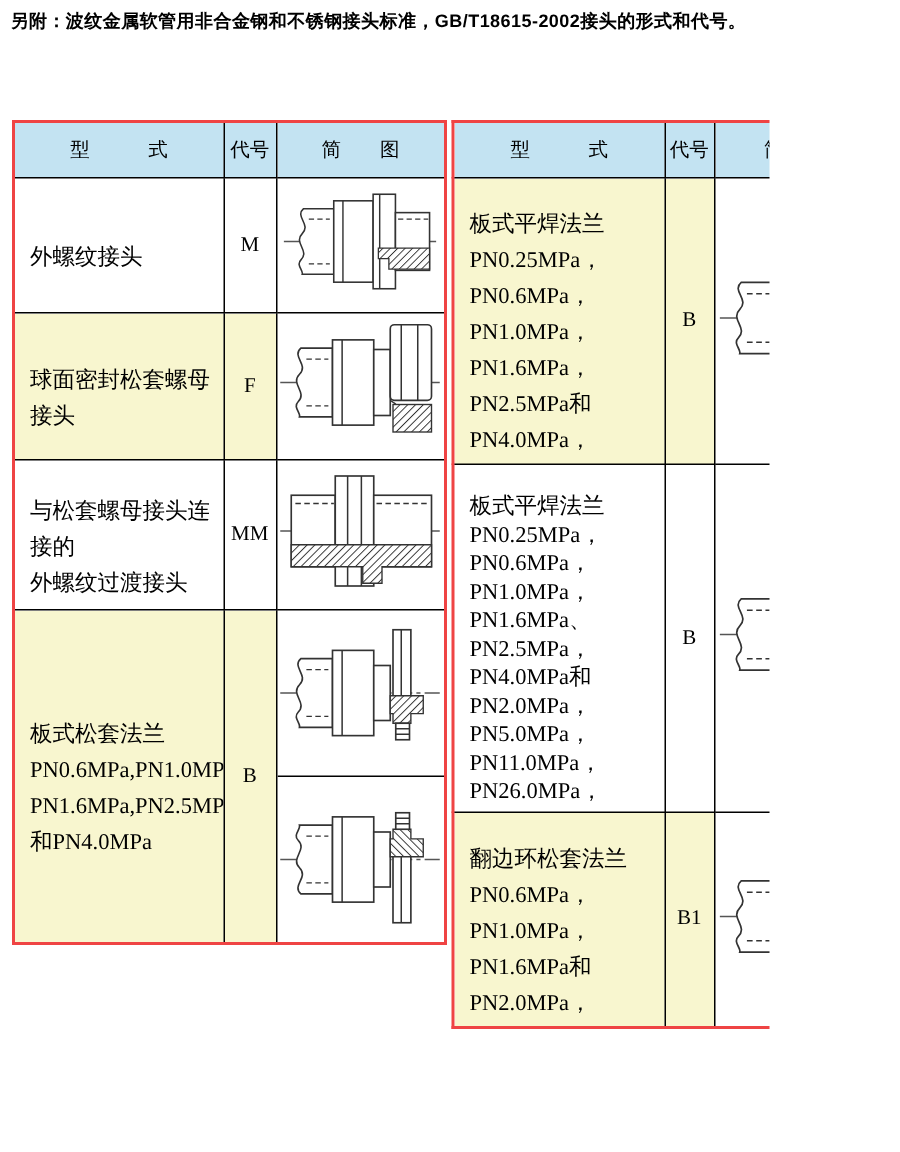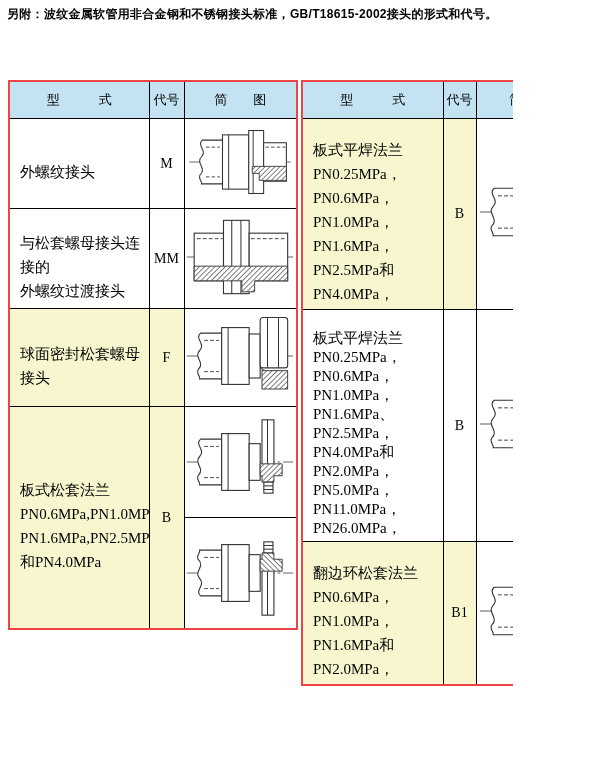--- a/index.html
+++ b/index.html
@@ -110,53 +110,53 @@
                 <use href="#hose"></use>
             <rect class="s" x="70" y="12" width="17" height="72"></rect>
             <line class="ln" x1="75" y1="12" x2="75" y2="84"></line>
             <rect class="s" x="87" y="26" width="26" height="44"></rect>
             <line class="sd" x1="89" y1="31" x2="112" y2="31"></line>
             <line class="sd" x1="89" y1="65" x2="112" y2="65"></line>
             <polygon class="h" points="74,53 113,53 113,69 82,69 82,61 74,61"></polygon>
           </svg>
         </td>
       </tr>
+      <tr style="height:98px">
+        <td class="type yl">球面密封松套螺母接头</td>
+        <td class="code yl">F</td>
+        <td class="diag">
+          <svg viewBox="0 0 120 96" width="110" height="88">
+            <use href="#cl"></use>
+                <use href="#hose"></use>
+            <rect class="s" x="70" y="24" width="12" height="48"></rect>
+            <rect class="s" x="82" y="6" width="30" height="55" rx="3"></rect>
+            <line class="ln" x1="90" y1="6" x2="90" y2="61"></line>
+            <line class="ln" x1="102" y1="6" x2="102" y2="61"></line>
+            <path class="ln" d="M82 61 C88 64 91 69 92 76"></path>
+            <rect class="h" x="84" y="64" width="28" height="20"></rect>
+          </svg>
+        </td>
+      </tr>
       <tr style="height:100px">
         <td class="type">与松套螺母接头连接的
 外螺纹过渡接头</td>
         <td class="code">MM</td>
         <td class="diag">
           <svg viewBox="0 0 120 96" width="110" height="90">
             <use href="#cl"></use>
             <rect class="s" x="10" y="22" width="32" height="52"></rect>
             <line class="sd" x1="13" y1="28" x2="41" y2="28"></line>
             <line class="sd" x1="13" y1="68" x2="41" y2="68"></line>
             <rect class="s" x="42" y="8" width="28" height="80"></rect>
             <line class="ln" x1="51" y1="8" x2="51" y2="88"></line>
             <line class="ln" x1="61" y1="8" x2="61" y2="88"></line>
             <rect class="s" x="70" y="22" width="42" height="52"></rect>
             <line class="sd" x1="72" y1="28" x2="110" y2="28"></line>
             <line class="sd" x1="72" y1="68" x2="110" y2="68"></line>
             <polygon class="h" points="10,58 112,58 112,74 76,74 76,86 62,86 62,74 10,74"></polygon>
-          </svg>
-        </td>
-      </tr>
-      <tr style="height:98px">
-        <td class="type yl">球面密封松套螺母接头</td>
-        <td class="code yl">F</td>
-        <td class="diag">
-          <svg viewBox="0 0 120 96" width="110" height="88">
-            <use href="#cl"></use>
-                <use href="#hose"></use>
-            <rect class="s" x="70" y="24" width="12" height="48"></rect>
-            <rect class="s" x="82" y="6" width="30" height="55" rx="3"></rect>
-            <line class="ln" x1="90" y1="6" x2="90" y2="61"></line>
-            <line class="ln" x1="102" y1="6" x2="102" y2="61"></line>
-            <path class="ln" d="M82 61 C88 64 91 69 92 76"></path>
-            <rect class="h" x="84" y="64" width="28" height="20"></rect>
           </svg>
         </td>
       </tr>
       <tr style="height:222px">
         <td class="type yl">板式松套法兰
 PN0.6MPa,PN1.0MPa,
 PN1.6MPa,PN2.5MPa,
 和PN4.0MPa</td>
         <td class="code yl">B</td>
         <td class="diag">

